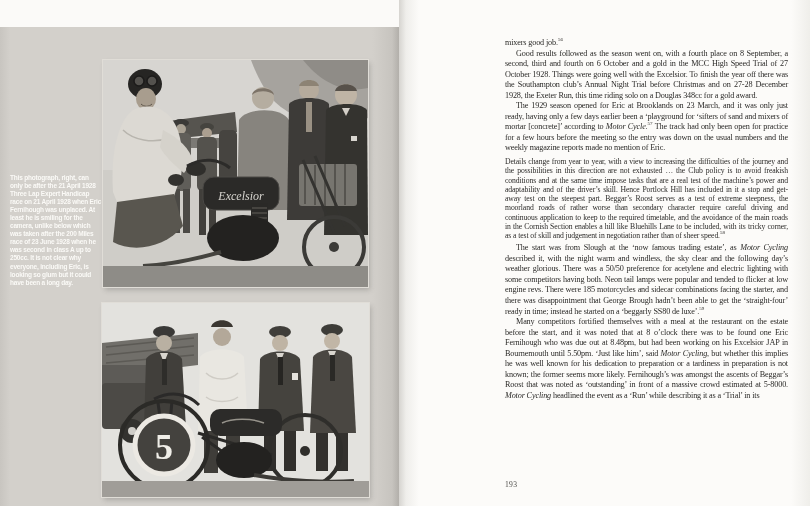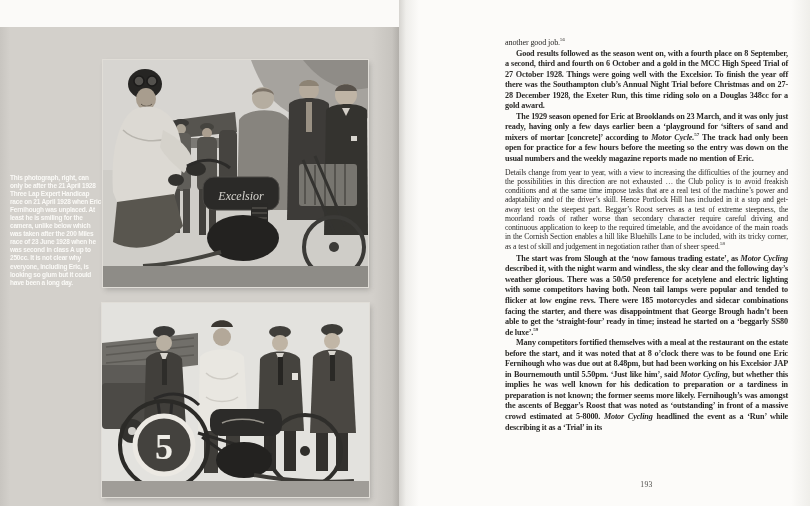--- a/index.html
+++ b/index.html
@@ -19,24 +19,24 @@
   .photo-bottom{left:102px;top:276px;width:267px;height:194px;}
   .photo svg{display:block;width:100%;height:100%;}
 
   
   .right-page{position:absolute;left:399px;top:0;width:411px;height:506px;
     background:linear-gradient(90deg,#d6d4d0 0px,#efeeeb 7px,#fcfbf9 20px,#fcfbf9 392px,#efeeea 411px);}
   .body-text{position:absolute;left:106px;top:38px;width:283px;
     color:#2b2a28;font-size:8.2px;line-height:10.55px;letter-spacing:-0.15px;
     text-align:justify;}
   .body-text p{margin:0;}
-  .body-text p.indent{text-indent:11px;font-weight:bold;}
+  .body-text p.indent{text-indent:11px;}
   .body-text p.quote{font-size:7.7px;line-height:9.25px;letter-spacing:-0.1px;margin:3px 0;}
   .body-text sup{font-size:5px;line-height:0;vertical-align:super;letter-spacing:0;}
-  .page-number{position:absolute;left:106px;top:480px;width:283px;text-align:center;
+  .page-number{position:absolute;left:106px;top:480px;width:283px;
     font-size:7.6px;color:#4c4b48;letter-spacing:0.3px;}
 </style>
 </head>
 <body>
 
 <div class="spread">
 
   <div class="left-page">
 
     <div class="caption">This photograph, right, can only be after the 21 April 1928 Three Lap Expert Handicap race on 21 April 1928 when Eric Fernihough was unplaced. At least he is smiling for the camera, unlike below which was taken after the 200 Miles race of 23 June 1928 when he was second in class A up to 250cc. It is not clear why everyone, including Eric, is looking so glum but it could have been a long day.</div>
@@ -160,21 +160,21 @@
         <path d="M96,130 L170,152 M100,134 L150,170" stroke="#2a2927" stroke-width="3"></path>
         <ellipse cx="142" cy="157" rx="28" ry="18" fill="#232220"></ellipse>
         <path d="M152,172 C185,178 225,180 252,178" stroke="#3c3a36" stroke-width="4" fill="none"></path>
         <rect x="0" y="178" width="267" height="16" fill="#a09d98"></rect>
       </svg>
     </div>
   </div>
 
   <div class="right-page">
     <div class="body-text">
-        <p><span>another good job.</span><sup>56</sup></p>
+        <p><span>mixers good job.</span><sup>56</sup></p>
         <p class="indent"><span>Good results followed as the season went on, with a fourth place on 8 September, a second, third and fourth on 6 October and a gold in the MCC High Speed Trial of 27 October 1928. Things were going well with the Excelsior. To finish the year off there was the Southampton club’s Annual Night Trial before Christmas and on 27-28 December 1928, the Exeter Run, this time riding solo on a Douglas 348cc for a gold award.</span></p>
         <p class="indent"><span>The 1929 season opened for Eric at Brooklands on 23 March, and it was only just ready, having only a few days earlier been a ‘playground for ‘sifters of sand and mixers of mortar [concrete]’ according to </span><i>Motor Cycle.</i><sup>57</sup><span> The track had only been open for practice for a few hours before the meeting so the entry was down on the usual numbers and the weekly magazine reports made no mention of Eric.</span></p>
         <p class="quote"><span>Details change from year to year, with a view to increasing the difficulties of the journey and the possibilities in this direction are not exhausted … the Club policy is to avoid freakish conditions and at the same time impose tasks that are a real test of the machine’s power and adaptability and of the driver’s skill. Hence Portlock Hill has included in it a stop and get-away test on the steepest part. Beggar’s Roost serves as a test of extreme steepness, the moorland roads of rather worse than secondary character require careful driving and continuous application to keep to the required timetable, and the avoidance of the main roads in the Cornish Section enables a hill like Bluehills Lane to be included, with its tricky corner, as a test of skill and judgement in negotiation rather than of sheer speed.</span><sup>58</sup></p>
         <p class="indent"><span>The start was from Slough at the ‘now famous trading estate’, as </span><i>Motor Cycling</i><span> described it, with the night warm and windless, the sky clear and the following day’s weather glorious. There was a 50/50 preference for acetylene and electric lighting with some competitors having both. Neon tail lamps were popular and tended to flicker at low engine revs. There were 185 motorcycles and sidecar combinations facing the starter, and there was disappointment that George Brough hadn’t been able to get the ‘straight-four’ ready in time; instead he started on a ‘beggarly SS80 de luxe’.</span><sup>59</sup></p>
         <p class="indent"><span>Many competitors fortified themselves with a meal at the restaurant on the estate before the start, and it was noted that at 8 o’clock there was to be found one Eric Fernihough who was due out at 8.48pm, but had been working on his Excelsior JAP in Bournemouth until 5.50pm. ‘Just like him’, said </span><i>Motor Cycling</i><span>, but whether this implies he was well known for his dedication to preparation or a tardiness in preparation is not known; the former seems more likely. Fernihough’s was amongst the ascents of Beggar’s Roost that was noted as ‘outstanding’ in front of a massive crowd estimated at 5-8000. </span><i>Motor Cycling</i><span> headlined the event as a ‘Run’ while describing it as a ‘Trial’ in its</span></p>
       </div>
     <div class="page-number">193</div>
   </div>
 
 </div>

